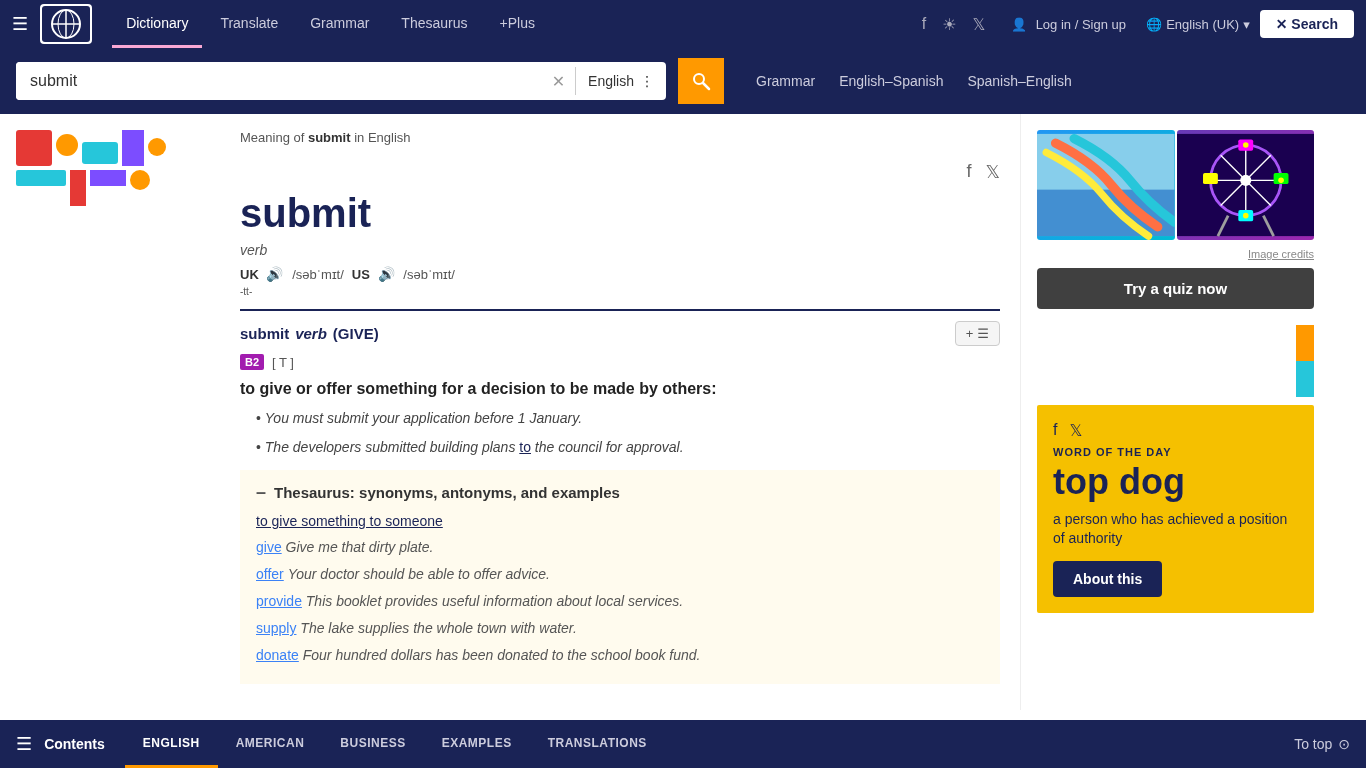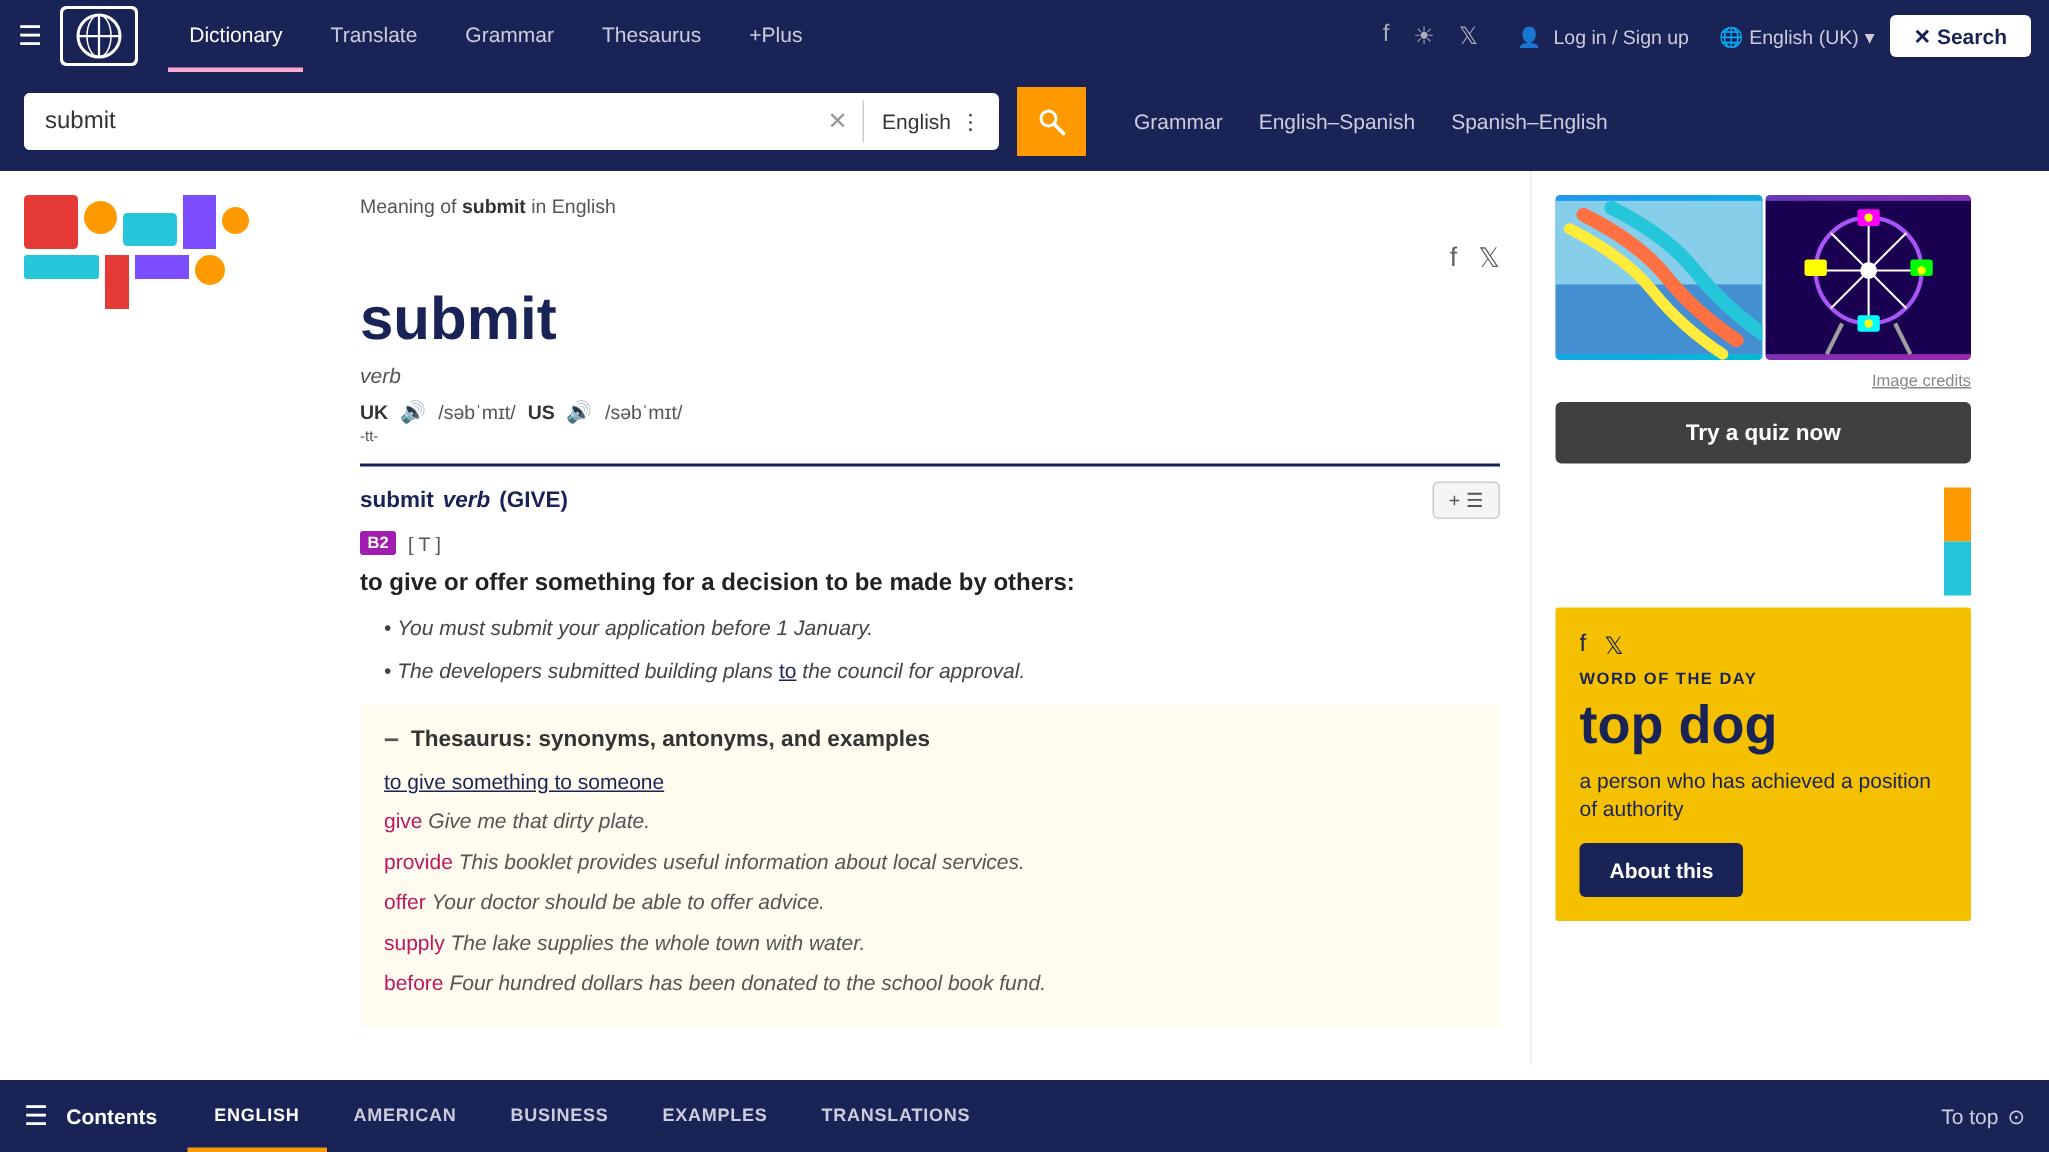--- a/index.html
+++ b/index.html
@@ -148,21 +148,21 @@
       display: flex; align-items: center; gap: 8px; cursor: pointer;
       font-size: 15px; color: #333; font-weight: bold; margin-bottom: 10px;
     }
     .minus-icon { font-size: 18px; color: #555; }
 
     .thesaurus-group-label {
       font-size: 14px; color: #1a2356; text-decoration: underline; cursor: pointer;
       margin-bottom: 8px; display: block;
     }
     .thesaurus-entry { margin-bottom: 6px; font-size: 14px; line-height: 1.5; }
-    .th-word { color: #be185d; cursor: pointer; }
+    .th-word { color: #3b82f6; text-decoration: underline; cursor: pointer; }
     .th-example { color: #555; font-style: italic; }
 
     
     .right-sidebar {
       width: 310px; min-width: 310px;
       padding: 16px;
       border-left: 1px solid #eee;
     }
 
     .quiz-card { background: #fff; margin-bottom: 16px; }
@@ -357,33 +357,33 @@
         <span class="minus-icon">–</span>
         <span>Thesaurus: synonyms, antonyms, and examples</span>
       </div>
       <a class="thesaurus-group-label">to give something to someone</a>
 
       <div class="thesaurus-entry">
         <a class="th-word">give</a>
         <span class="th-example"> Give me that dirty plate.</span>
       </div>
       <div class="thesaurus-entry">
+        <a class="th-word">offer</a>
+        <span class="th-example"> Your doctor should be able to offer advice.</span>
+      </div>
+      <div class="thesaurus-entry">
         <a class="th-word">provide</a>
         <span class="th-example"> This booklet provides useful information about local services.</span>
-      </div>
-      <div class="thesaurus-entry">
-        <a class="th-word">offer</a>
-        <span class="th-example"> Your doctor should be able to offer advice.</span>
       </div>
       <div class="thesaurus-entry">
         <a class="th-word">supply</a>
         <span class="th-example"> The lake supplies the whole town with water.</span>
       </div>
       <div class="thesaurus-entry">
-        <a class="th-word">before</a>
+        <a class="th-word">donate</a>
         <span class="th-example"> Four hundred dollars has been donated to the school book fund.</span>
       </div>
     </div>
 
   </div>
 
   <div class="right-sidebar">
 
     <div class="quiz-card">
 

